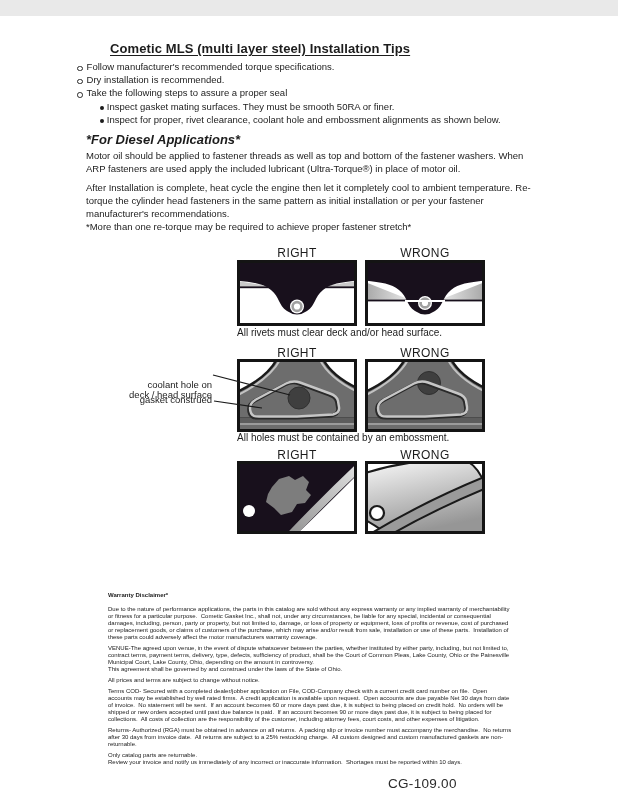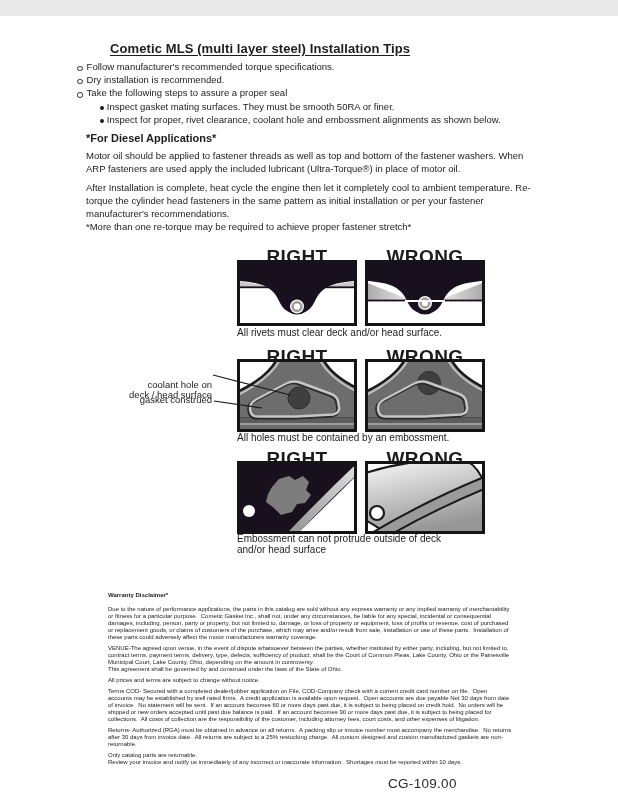--- a/index.html
+++ b/index.html
@@ -11,25 +11,25 @@
          text-underline-offset:2px;letter-spacing:.1px;}
 
   .tips{left:77px;top:44px;font-size:9.5px;line-height:13.2px;width:520px;}
   .tip-row{display:flex;align-items:center;}
   .ring{display:inline-block;width:3.6px;height:3.6px;border:1px solid #2a2a2a;border-radius:50%;
         margin:3.6px 4px 0 0;flex:0 0 auto;}
   .sub{margin-left:23px;}
   .dot{display:inline-block;width:3.8px;height:3.8px;background:#1c1c1c;border-radius:50%;
        margin:3.8px 3px 0 0;flex:0 0 auto;}
 
-  .diesel-h{left:86px;top:116px;font-size:11px;font-weight:bold;}
+  .diesel-h{left:86px;top:116px;font-size:13px;font-weight:bold;font-style:italic;}
   .bodyp{left:86px;width:448px;font-size:9.5px;line-height:13px;}
   .p1{top:133px;} .p2{top:165px;} .pnote{top:204px;}
 
-  .figlabel{font-size:19px;font-weight:bold;letter-spacing:.4px;width:120px;text-align:center;}
+  .figlabel{font-size:12px;font-weight:normal;letter-spacing:.4px;width:120px;text-align:center;}
   .caption{font-size:10px;line-height:10.5px;}
 
   .sidelabel{font-size:9.5px;line-height:10px;text-align:right;width:118px;}
 
   .disc{left:108px;top:576px;width:404px;font-size:6px;line-height:7px;color:#222;}
   .disc p{margin:0 0 4px 0;white-space:pre-wrap;}
   .disc p.tight{margin-bottom:0;}
   .disc .dh{font-weight:bold;margin-bottom:7px;}
 
   .footer{left:388px;top:760px;font-size:13.5px;letter-spacing:.3px;color:#2a2a2a;}
@@ -183,24 +183,20 @@
     <rect width="120" height="73" fill="#ffffff"></rect>
     <path d="M0,12 Q50,-4 102,0 Q114,7 120,24 L120,73 L22,73 Q8,63 0,59 Z" fill="url(#g3w)"></path>
     <path d="M0,12 Q50,-4 102,0 Q114,7 120,24" stroke="#1a1a1a" stroke-width="2" fill="none"></path>
     <path d="M0,59 Q8,63 22,73" stroke="#1a1a1a" stroke-width="2" fill="none"></path>
     <path d="M4,80 Q60,46 124,20" stroke="#1a1a1a" stroke-width="13" fill="none"></path>
     <path d="M4,80 Q60,46 124,20" stroke="#9a9a9a" stroke-width="9" fill="none"></path>
     <circle cx="12" cy="52" r="7" fill="#ffffff" stroke="#1a1a1a" stroke-width="2.2"></circle>
     <rect x="1.5" y="1.5" width="117" height="70" fill="none" stroke="#141414" stroke-width="3"></rect>
   </svg>
 
-  <div class="abs caption" style="left:237px;top:518px;width:260px">
-    <div>Embossment can not protrude outside of deck</div>
-    <div>and/or head surface</div>
-  </div>
 
   <svg class="abs overlay" width="618" height="800" viewBox="0 0 618 800">
     <line x1="213" y1="359" x2="290" y2="379" stroke="#1a1a1a" stroke-width="1.2"></line>
     <line x1="214" y1="385" x2="262" y2="392" stroke="#1a1a1a" stroke-width="1.2"></line>
   </svg>
 
   <div class="abs disc">
     <p class="dh">Warranty Disclaimer*</p>
     <p>Due to the nature of performance applications, the parts in this catalog are sold without any express warranty or any implied warranty of merchantability or fitness for a particular purpose.  Cometic Gasket Inc., shall not, under any circumstances, be liable for any special, incidental or consequential damages, including, person, party or property, but not limited to, damage, or loss of property or equipment, loss of profits or revenue, cost of purchased or replacement goods, or claims of customers of the purchase, which may arise and/or result from sale, installation or use of these parts.  Installation of these parts could adversely affect the motor manufacturers warranty coverage.</p>
     <p class="tight">VENUE-The agreed upon venue, in the event of dispute whatsoever between the parties, whether instituted by either party, including, but not limited to, contract terms, payment terms, delivery, type, defects, sufficiency of product, shall be the Court of Common Pleas, Lake County, Ohio or the Painesville Municipal Court, Lake County, Ohio, depending on the amount in controversy.</p>

